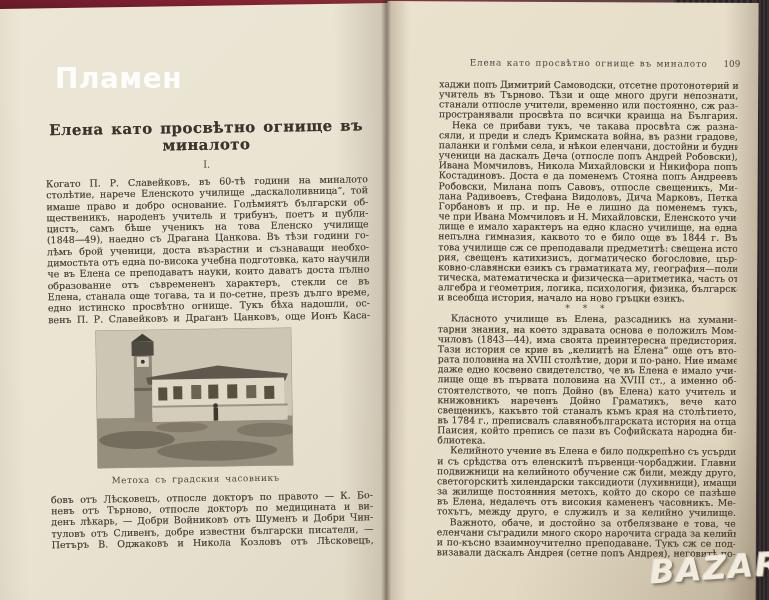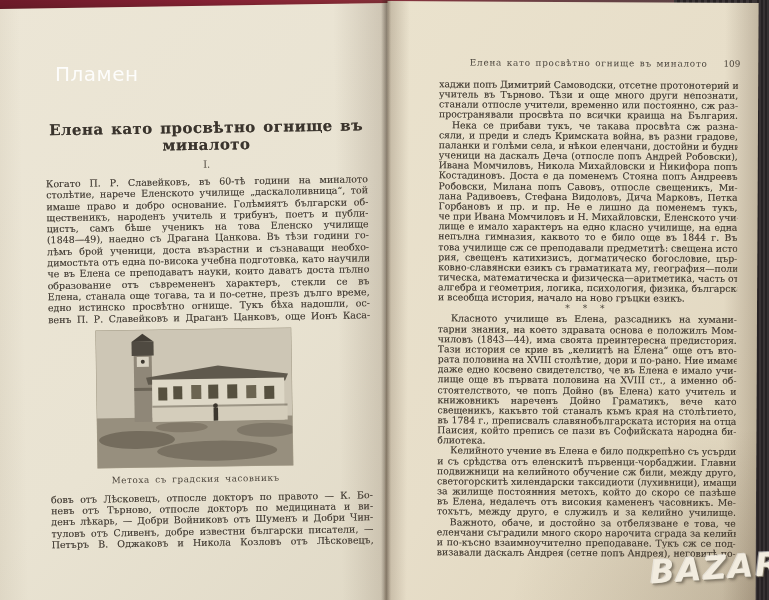--- a/index.html
+++ b/index.html
@@ -75,21 +75,21 @@
   .pr-content { margin:56px 20px 0 52px; width:299px; color:#423c34; }
   .running-head { position:relative; height:12px; font-size:8.8px; color:#4a443c; }
   .rh-title { display:block; text-align:center; letter-spacing:.8px; word-spacing:1px; }
   .rh-num { position:absolute; right:-2px; top:0; }
   .pr-para { font-size:9.3px; line-height:10.15px; }
   .pr-para-a { margin-top:10px; }
   .sep { text-align:center; font-size:9px; height:11px; letter-spacing:5px; color:#4a443c; }
   
   .wm-seller {
     position:absolute; left:55px; top:62px; z-index:5;
-    font-family:"DejaVu Sans", sans-serif; font-weight:normal; font-size:20px;
+    font-family:"DejaVu Sans", sans-serif; font-weight:bold; font-size:28px;
     color:rgba(255,255,255,.90); letter-spacing:.5px;
   }
   .wm-bazar {
     position:absolute; left:650px; top:549px; z-index:5;
     font-family:"DejaVu Sans", sans-serif; font-weight:bold; font-size:32px; font-style:italic;
     color:#f2ecdf; letter-spacing:2px; transform:rotate(-4deg);
     text-shadow:1px 1px 0 #8a8270, 2px 2px 3px rgba(40,32,22,.45), -1px -1px 0 rgba(255,255,255,.55);
   }
 </style>
 </head>

